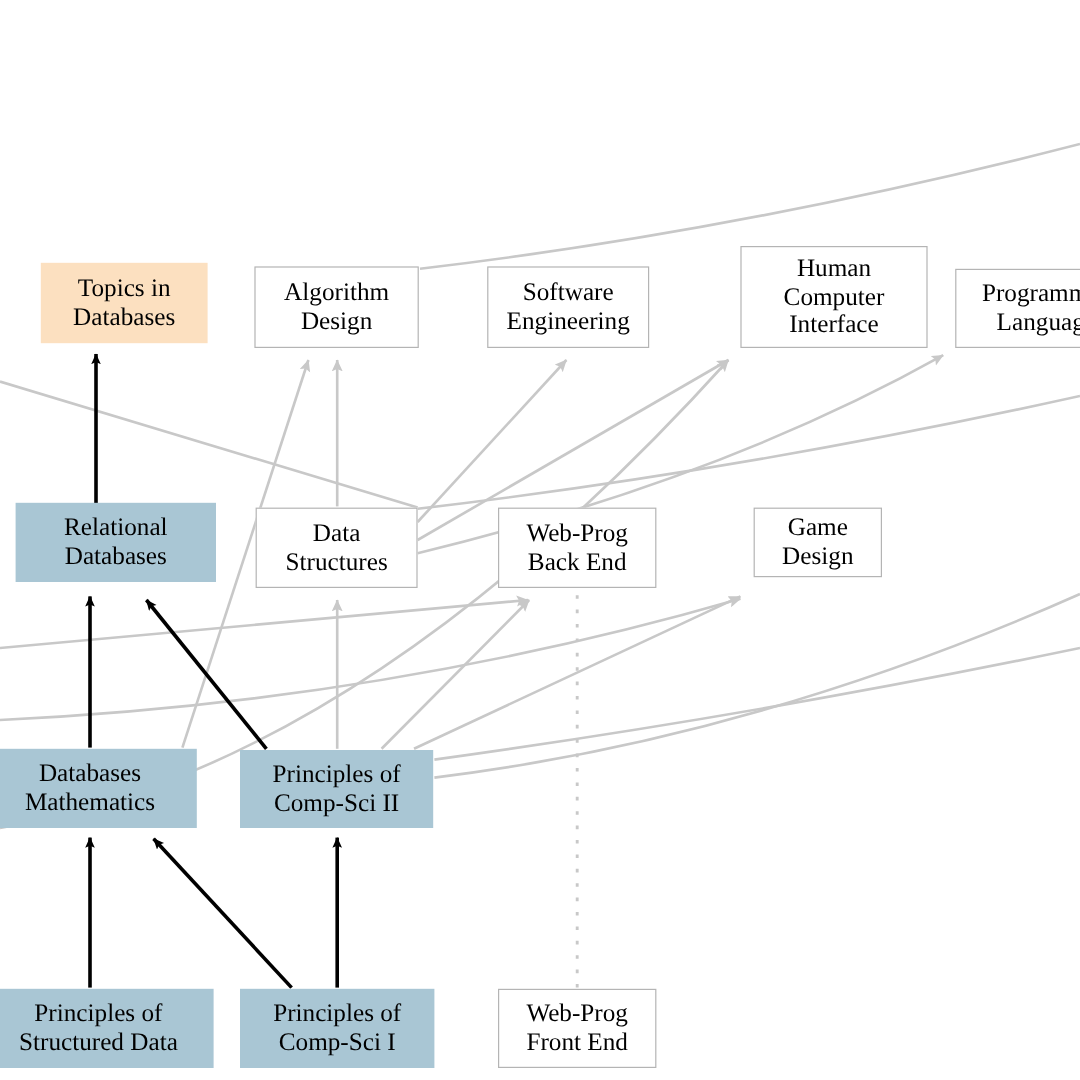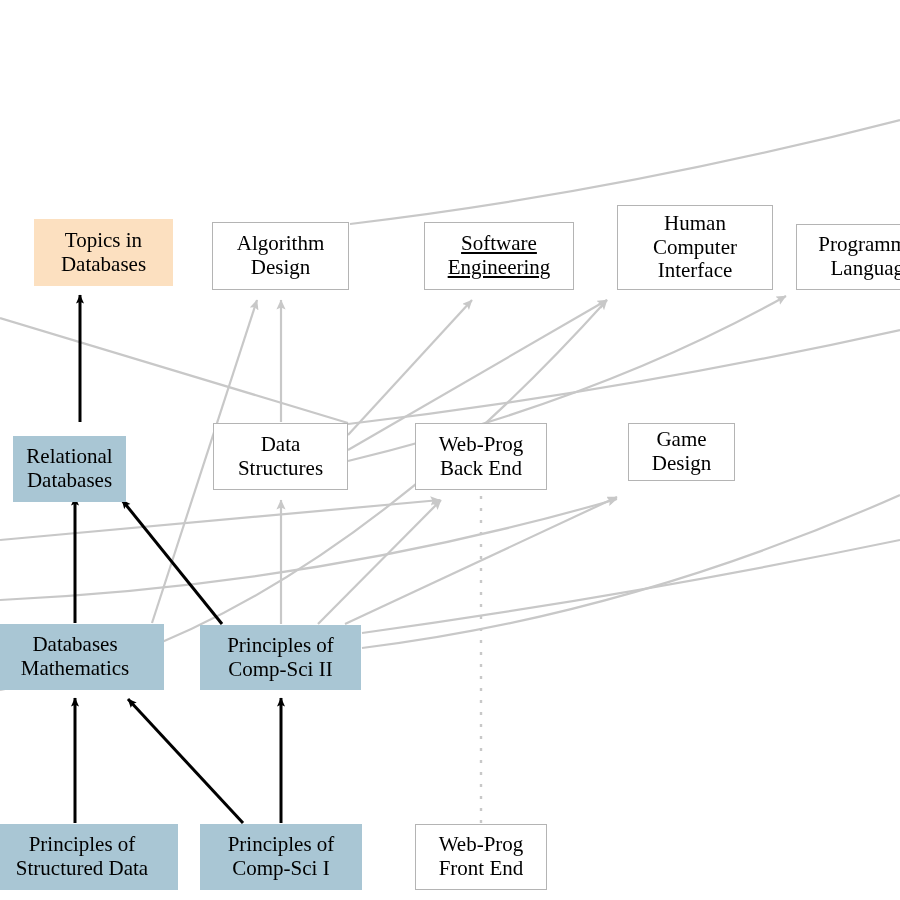--- a/index.html
+++ b/index.html
@@ -111,34 +111,34 @@
 
   <div id="node-layer">
       <div class="node orange" style="left: 1px; top: 219px; width: 139px; height: 67px; margin-left: 33px;">
         <span class="label">Topics in
 Databases</span>
       </div>
       <div class="node plain" style="left: 212px; top: 222px; width: 137px; height: 68px;">
         <span class="label">Algorithm
 Design</span>
       </div>
-      <div class="node plain" style="left: 424px; top: 222px; width: 150px; height: 68px; text-decoration: underline;">
+      <div class="node plain" style="left: 406px; top: 222px; width: 135px; height: 68px;">
         <span class="label">Software
 Engineering</span>
       </div>
       <div class="node plain" style="left: 617px; top: 205px; width: 156px; height: 85px;">
         <span class="label">Human
 Computer
 Interface</span>
       </div>
       <div class="node plain" style="left: 796px; top: 224px; width: 160px; height: 66px;">
         <span class="label">Programming
 Languages</span>
       </div>
-      <div class="node blue" style="left: 13px; top: 436px; width: 113px; height: 66px;">
+      <div class="node blue" style="left: 13px; top: 419px; width: 167px; height: 66px;">
         <span class="label">Relational
 Databases</span>
       </div>
       <div class="node plain" style="left: 213px; top: 423px; width: 135px; height: 67px; font-family: Liberation Serif, serif;">
         <span class="label">Data
 Structures</span>
       </div>
       <div class="node plain" style="left: 415px; top: 423px; width: 132px; height: 67px;">
         <span class="label">Web-Prog
 Back End</span>

